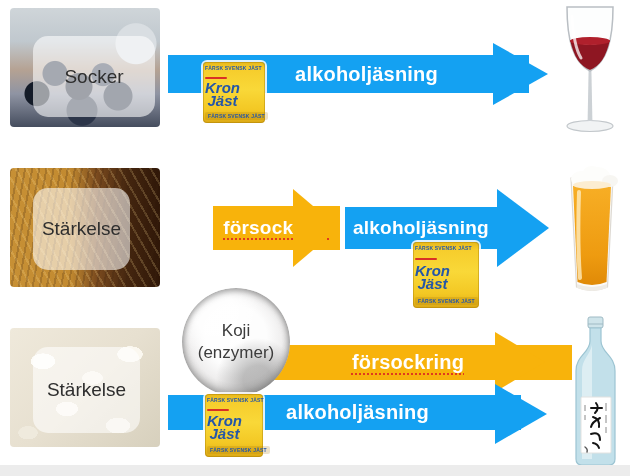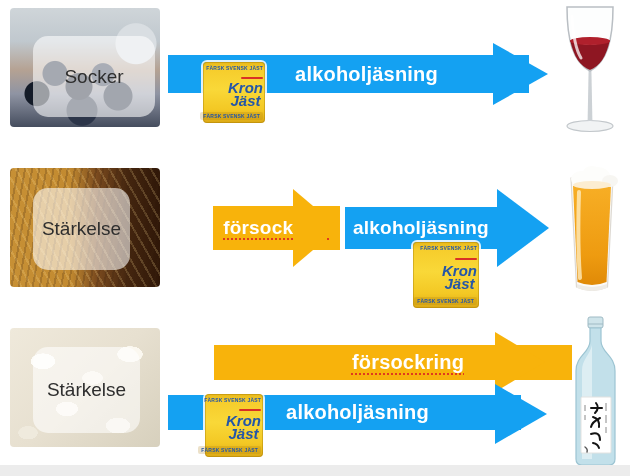--- a/index.html
+++ b/index.html
@@ -69,21 +69,21 @@
   .a4 .abody{left:167px;top:345px;width:328px;height:35px;padding-left:30px;}
   .a4h{left:495px;top:332px;border-top-width:30px;border-bottom-width:30px;border-left-width:50px;}
   
   .a5 .abody{left:168px;top:395px;width:327px;height:35px;padding-left:26px;}
   .a5h{left:495px;top:384px;border-top-width:30px;border-bottom-width:30px;border-left-width:52px;}
   
   .packet{
     position:absolute;z-index:3;border-radius:4px;
     background:linear-gradient(180deg,#e8b81a 0%,#f6cd2c 12%,#f9d838 45%,#f3c824 78%,#dca915 100%);
     box-shadow:inset 0 0 0 1px rgba(150,110,0,.35), 0 0 0 2px rgba(255,255,255,.85);
-    display:flex;flex-direction:column;align-items:flex-end;justify-content:space-between;
+    display:flex;flex-direction:column;align-items:flex-start;justify-content:space-between;
     padding:3px 2px;box-sizing:border-box;
   }
   .p1{left:203px;top:62px;width:62px;height:61px;}
   .p2{left:413px;top:242px;width:66px;height:66px;}
   .p3{left:205px;top:394px;width:58px;height:63px;}
   .packet .tiny{font-size:5px;font-weight:700;color:var(--packet-blue,#2456a8);white-space:nowrap;letter-spacing:.2px;}
   .packet .redline{width:22px;height:2px;background:var(--packet-red,#d93025);border-radius:1px;margin:1px 0 0 0;}
   .packet .brand{color:var(--packet-blue,#2456a8);font-weight:700;font-style:italic;font-size:15px;line-height:.85;text-align:center;margin-top:-1px;}
   .packet .band{background:rgba(170,120,10,.22);border-radius:2px;padding:1px 3px;}
   
@@ -202,20 +202,24 @@
   </div>
   <div class="ahead yellow a4h"></div>
 
   <div class="arrow blue a5">
     <div class="abody">
       <span class="alabel">alkoholjäsning</span>
     </div>
   </div>
   <div class="ahead blue a5h"></div>
 
+  <div class="koji">
+    <span>Koji</span>
+    <span>(enzymer)</span>
+  </div>
 
   <div class="packet p3">
     <span class="tiny">FÄRSK SVENSK JÄST</span>
     <span class="redline"></span>
     <span class="brand"><span>Kron</span><br><span>Jäst</span></span>
     <span class="tiny band">FÄRSK SVENSK JÄST</span>
   </div>
 
   <div class="product sake">
     <svg width="68" height="156" viewBox="0 0 68 156">

